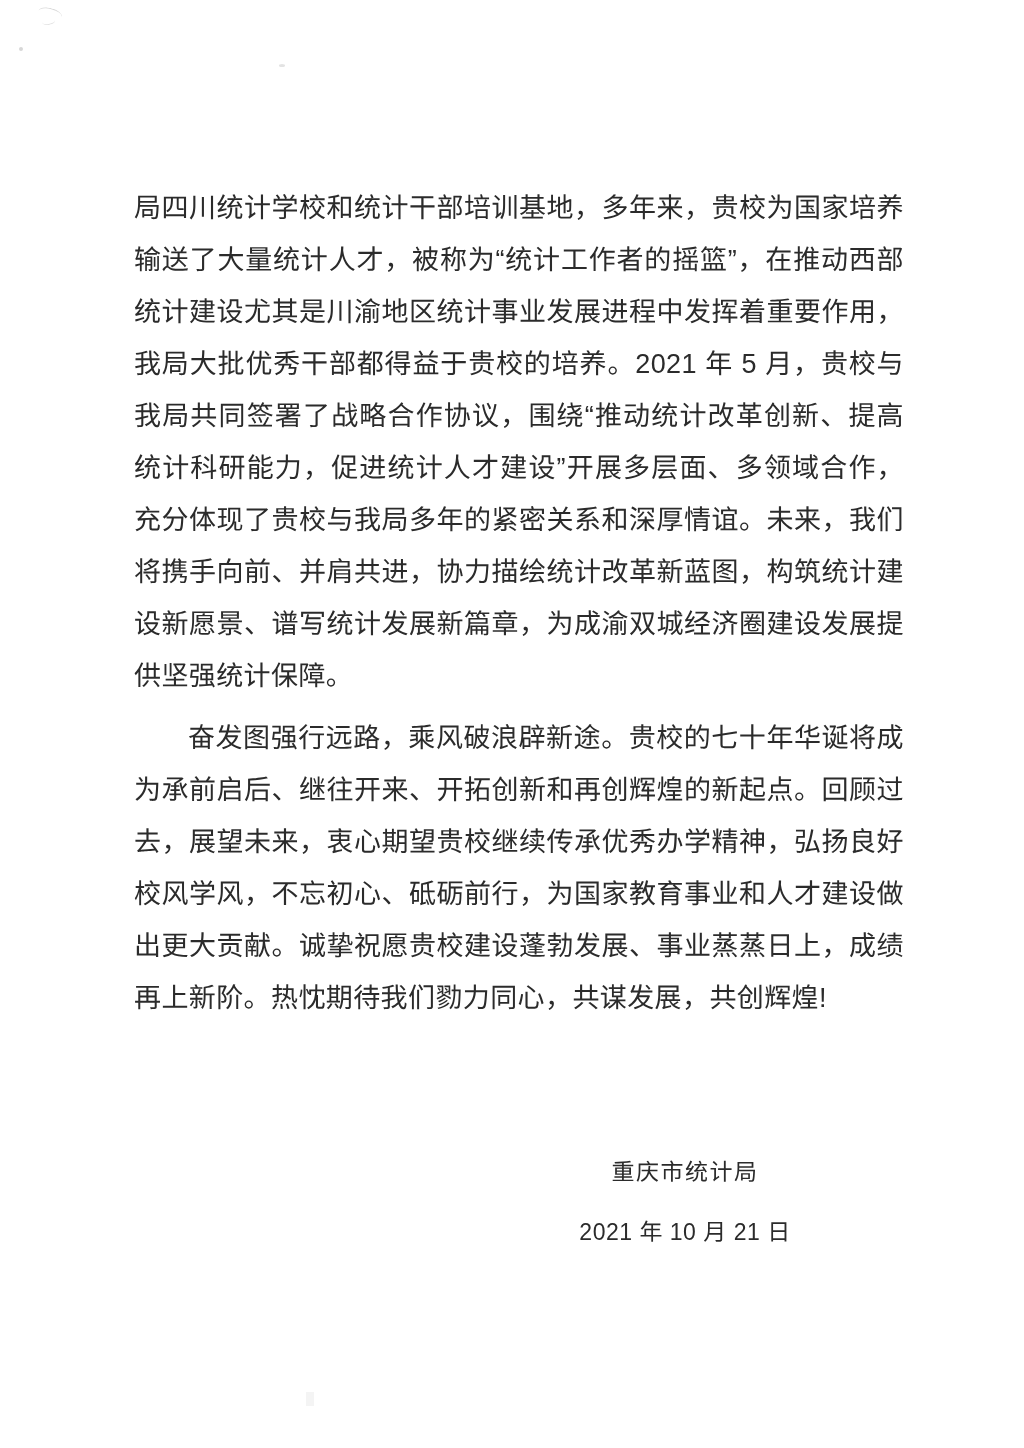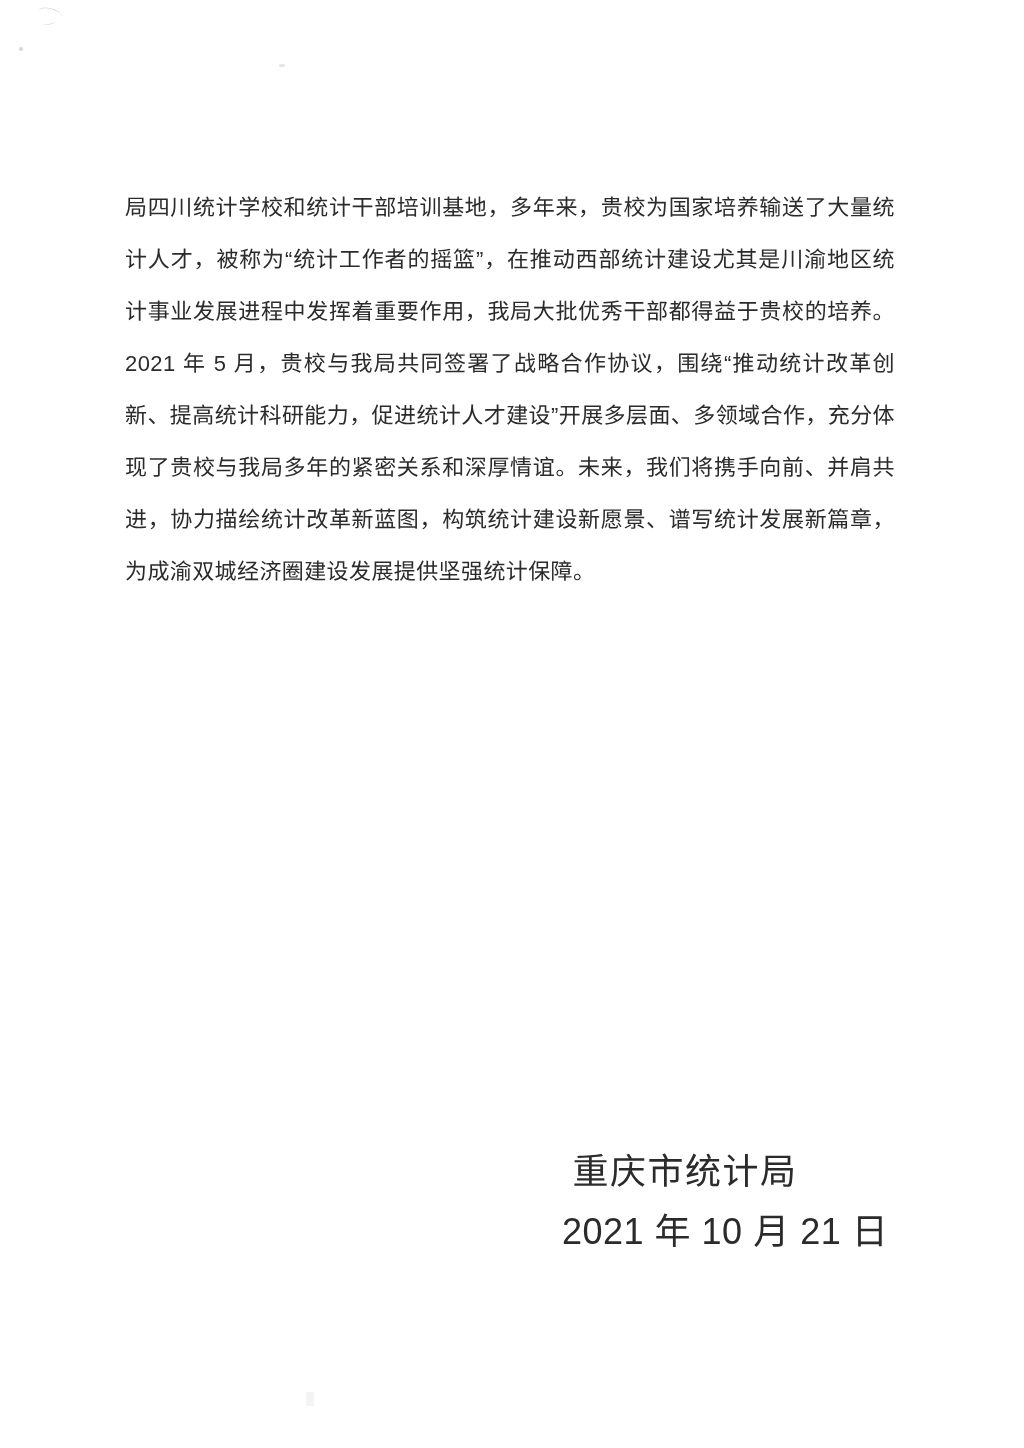--- a/index.html
+++ b/index.html
@@ -10,24 +10,24 @@
   .page {
     position: relative;
     width: 1024px;
     height: 1448px;
     background: #ffffff;
     overflow: hidden;
     font-family: "Liberation Sans", sans-serif;
   }
   .letter-body {
     position: absolute;
-    left: 125px;
+    left: 134px;
     top: 182px;
     width: 770px;
-    font-size: 22px;
+    font-size: 27px;
     line-height: 52px;
     letter-spacing: 0.4px;
     color: #2b2b2b;
     text-align: justify;
   }
   .para {
     margin: 0;
     text-justify: inter-ideograph;
   }
   .para + .para {
@@ -35,21 +35,21 @@
   }
   .para.indent {
     text-indent: 2em;
   }
   .sign-block {
     position: absolute;
     left: 562px;
     top: 1146px;
     width: 246px;
     text-align: center;
-    font-size: 36px;
+    font-size: 23px;
     line-height: 52px;
     color: #2b2b2b;
   }
   .signature {
     letter-spacing: 1.5px;
   }
   .sign-date {
     margin-top: 8px;
     letter-spacing: 0.5px;
     white-space: nowrap;
@@ -95,20 +95,21 @@
 <div class="page">
 
   <div class="speckle s1"></div>
   <div class="speckle s2"></div>
   <div class="speckle s3"></div>
   <div class="speckle s4"></div>
   <div class="speckle s5"></div>
 
   <div class="letter-body">
       <p class="para">局四川统计学校和统计干部培训基地，多年来，贵校为国家培养输送了大量统计人才，被称为“统计工作者的摇篮”，在推动西部统计建设尤其是川渝地区统计事业发展进程中发挥着重要作用，我局大批优秀干部都得益于贵校的培养。2021 年 5 月，贵校与我局共同签署了战略合作协议，围绕“推动统计改革创新、提高统计科研能力，促进统计人才建设”开展多层面、多领域合作，充分体现了贵校与我局多年的紧密关系和深厚情谊。未来，我们将携手向前、并肩共进，协力描绘统计改革新蓝图，构筑统计建设新愿景、谱写统计发展新篇章，为成渝双城经济圈建设发展提供坚强统计保障。</p>
+      <p class="para indent">奋发图强行远路，乘风破浪辟新途。贵校的七十年华诞将成为承前启后、继往开来、开拓创新和再创辉煌的新起点。回顾过去，展望未来，衷心期望贵校继续传承优秀办学精神，弘扬良好校风学风，不忘初心、砥砺前行，为国家教育事业和人才建设做出更大贡献。诚挚祝愿贵校建设蓬勃发展、事业蒸蒸日上，成绩再上新阶。热忱期待我们勠力同心，共谋发展，共创辉煌!</p>
     </div>
 
   <div class="sign-block">
     <div class="signature">重庆市统计局</div>
     <div class="sign-date">2021 年 10 月 21 日</div>
   </div>
 
 </div>
 
 </body></html>

